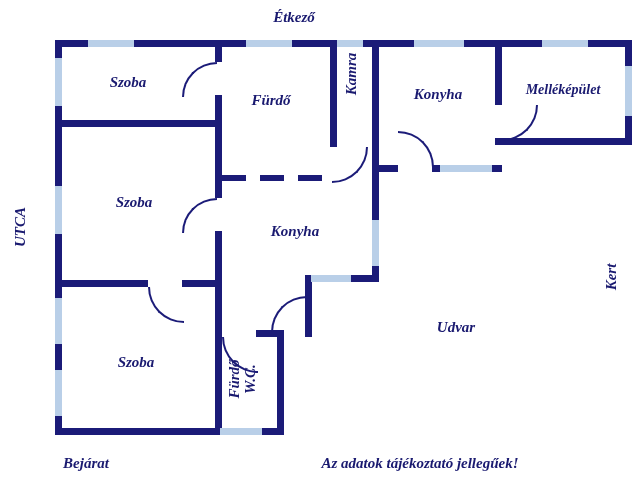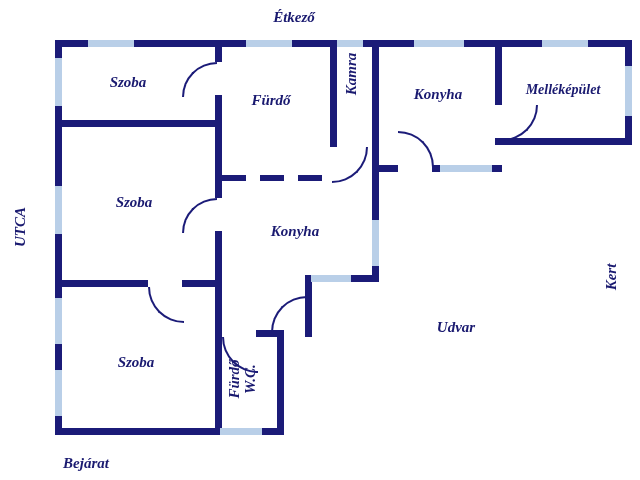--- a/index.html
+++ b/index.html
@@ -40,20 +40,21 @@
   <div class="lbl" style="left:134px;top:202px;">Szoba</div>
   <div class="lbl" style="left:136px;top:362px;">Szoba</div>
   <div class="lbl" style="left:271px;top:100px;">Fürdő</div>
   <div class="lbl vert" style="left:351px;top:74px;">Kamra</div>
   <div class="lbl" style="left:438px;top:94px;">Konyha</div>
   <div class="lbl small" style="left:563px;top:90px;">Melléképület</div>
   <div class="lbl" style="left:295px;top:231px;">Konyha</div>
   <div class="lbl vert twoline" style="left:243px;top:379px;"><span>Fürdő</span><br><span>W.C.</span></div>
   <div class="lbl" style="left:428px;top:327px;margin-left:28px;">Udvar</div>
   <div class="lbl footer" style="left:86px;top:463px;">Bejárat</div>
+  <div class="lbl footer" style="left:420px;top:463px;">Az adatok tájékoztató jellegűek!</div>
 
 <div class="w" style="left: 55px; top: 40px; width: 577px; height: 7px;"></div>
     <div class="w" style="left: 55px; top: 40px; width: 7px; height: 395px;"></div>
     <div class="w" style="left: 55px; top: 428px; width: 229px; height: 7px;"></div>
     <div class="w" style="left: 625px; top: 40px; width: 7px; height: 105px;"></div>
     <div class="w" style="left: 495px; top: 138px; width: 137px; height: 7px;"></div>
     <div class="w" style="left: 495px; top: 40px; width: 7px; height: 65px;"></div>
     <div class="w" style="left: 372px; top: 165px; width: 26px; height: 7px;"></div>
     <div class="w" style="left: 432px; top: 165px; width: 70px; height: 7px;"></div>
     <div class="w" style="left: 372px; top: 40px; width: 7px; height: 242px;"></div>

